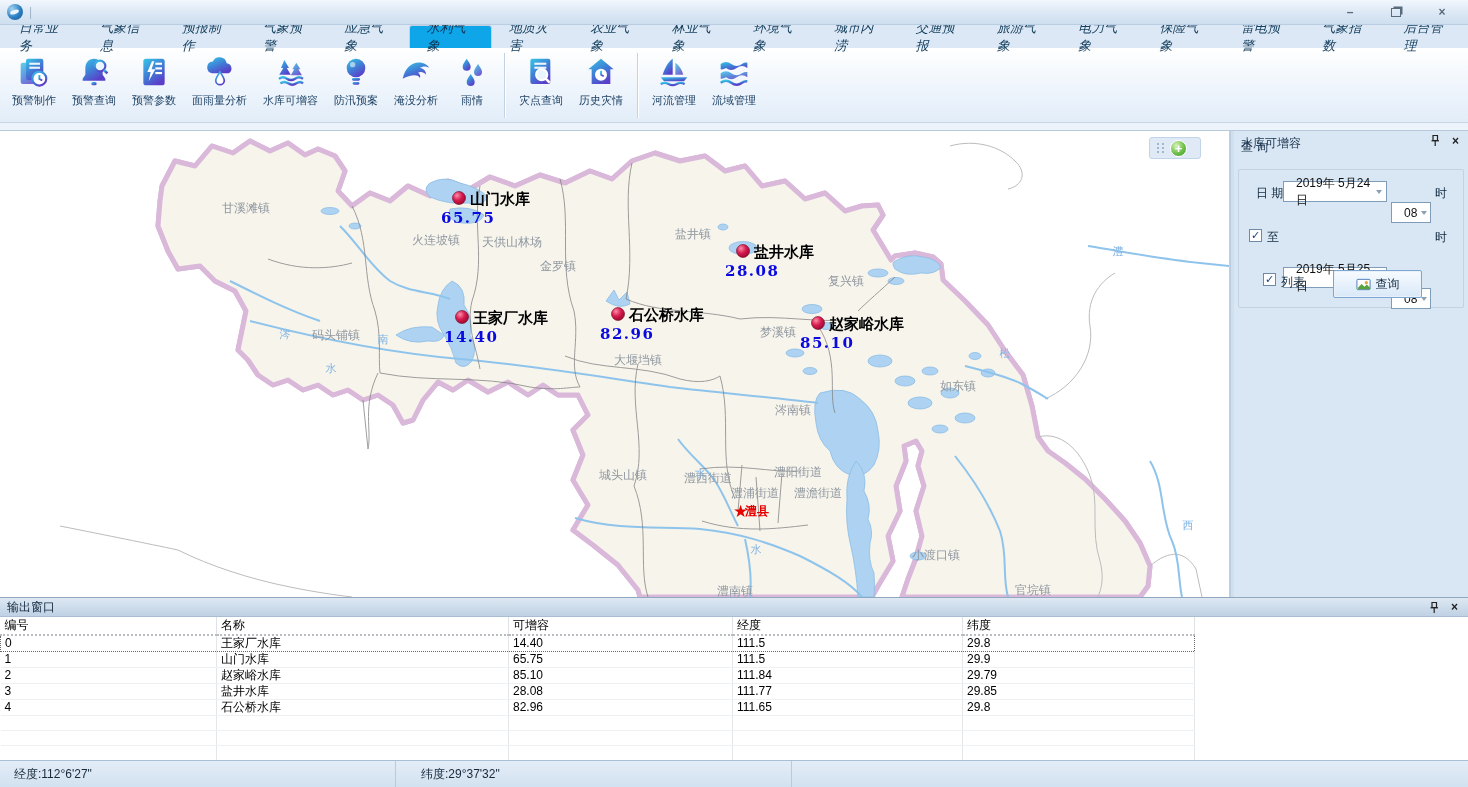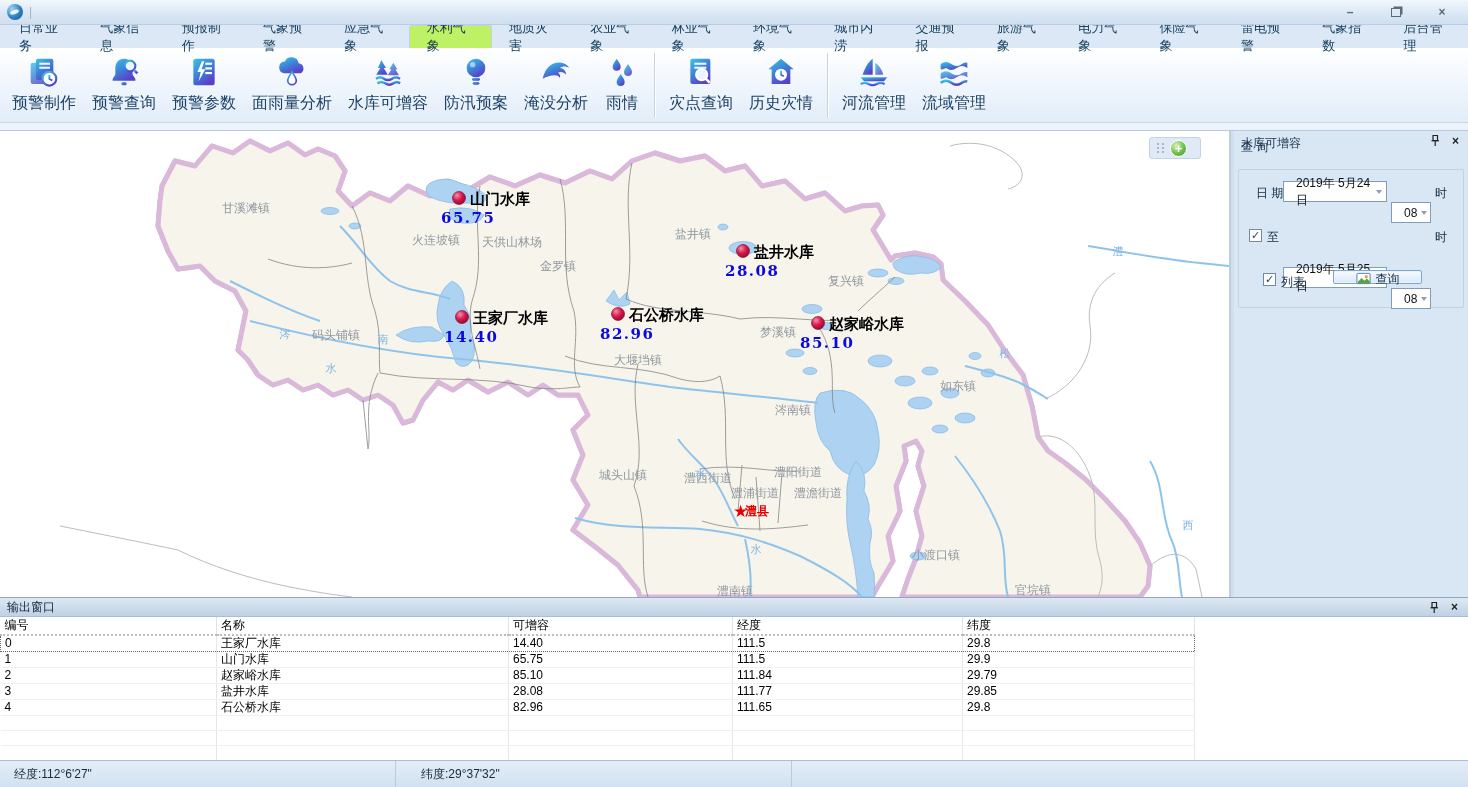--- a/index.html
+++ b/index.html
@@ -14,32 +14,32 @@
     position:relative; }
   .app-icon::after { content:""; position:absolute; left:3px; top:6px; width:9px; height:4px;
     background:#eaf5fc; border-radius:50% / 60%; transform:rotate(-18deg); }
   .tb-sep { color:#9fb4c8; margin-right:8px; }
   .win-title { position:absolute; left:0; right:0; text-align:center; color:#1a2430; }
   .win-controls { margin-left:auto; display:flex; gap:26px; padding-right:16px; align-items:center; }
   .wc { width:20px; height:14px; display:flex; align-items:center; justify-content:center;
     color:#5a6b7c; font-weight:bold; cursor:default; }
   .wc-box { width:10px; height:9px; border:1.5px solid #5a6b7c; box-shadow:2px -2px 0 -0.5px #5a6b7c; }
   
-  .menubar { height:23px; background:#dce8f5; display:flex; align-items:stretch; padding-left:2px; }
+  .menubar { height:23px; background:#dce8f5; display:flex; align-items:stretch; padding-left:2px;font-style:italic; }
   .mi { padding:0 17px; display:flex; align-items:center; color:#16405f; font-size:13px; cursor:default; }
-  .mi.active { background:#bef264; border:1px solid #c2d2e2; border-bottom:none;
+  .mi.active { background:#0ea5e9; border:1px solid #c2d2e2; border-bottom:none;
     border-radius:3px 3px 0 0; color:#0f3450; }
   
   .toolbar { height:75px; background:linear-gradient(#ffffff,#eaf2fb 70%,#e2edf8);
     border-bottom:1px solid #c8d7e6; display:flex; align-items:stretch; padding:3px 2px 2px 4px; }
   .tbtn { display:flex; flex-direction:column; align-items:center; justify-content:flex-start;
     padding:3px 7px 2px; margin:0 1px; border-radius:3px; cursor:default; }
   .ticon { width:36px; height:36px; display:flex; align-items:center; justify-content:center; }
   .ticon svg { width:32px; height:32px; }
-  .tlabel { margin-top:3px; color:#1d4165; font-size:16px; white-space:nowrap; }
+  .tlabel { margin-top:3px; color:#1d4165; font-size:11px; white-space:nowrap; }
   .tsep { width:1px; background:#c3d3e2; margin:2px 6px; box-shadow:1px 0 0 #ffffff; }
   .gapstrip { height:8px; background:#edf3fa; border-bottom:1px solid #b7c9db; }
   
   .main { height:466px; display:flex; }
   .map-wrap { width:1230px; height:466px; background:#ffffff; position:relative; overflow:hidden;
     border-right:1px solid #c0d0e0; }
   .map-addpanel { position:absolute; top:6px; right:28px; width:52px; height:22px;
     background:#dfeaf6; border:1px solid #c2d4e7; border-radius:3px;
     display:flex; align-items:center; }
   .dots { display:grid; grid-template-columns:3px 3px; grid-gap:2px; margin:0 5px 0 7px; }
@@ -62,22 +62,22 @@
   .rp-label { color:#10293f; }
   .combo { background:#fff; border:1px solid #7f9db9; height:21px; display:flex; align-items:center;
     padding-left:12px; position:relative; color:#111; }
   .combo .caret { margin-left:auto; width:15px; height:100%; display:flex; align-items:center;
     justify-content:center; }
   .caret b { width:0; height:0; border-left:3.5px solid transparent; border-right:3.5px solid transparent;
     border-top:4px solid #8c9fb4; }
   .cb { width:13px; height:13px; background:#fff; border:1px solid #6e8aa5; display:flex;
     align-items:center; justify-content:center; color:#173f86; font-weight:bold; font-size:11px;
     line-height:11px; cursor:pointer; }
-  .qbtn { height:14px; width:89px; background:linear-gradient(#f7fbff,#d9e8f8);
-    border:1px solid #7da7d0; border-radius:2px; display:flex; align-items:flex-start; justify-content:center;
+  .qbtn { height:28px; width:89px; background:linear-gradient(#f7fbff,#d9e8f8);
+    border:1px solid #7da7d0; border-radius:2px; display:flex; align-items:center; justify-content:center;
     gap:5px; color:#10293f; cursor:pointer; box-shadow:0 0 0 1px #e9f2fb inset; }
   
   .output { height:163px; background:#fff; border-top:1px solid #8fa8c0; }
   .out-header { height:19px; background:linear-gradient(#dde8f3,#bfd1e4);
     border-bottom:1px solid #a9bed3; display:flex; align-items:center; padding:0 7px; color:#12283d; }
   .out-header .rp-icons { position:static; margin-left:auto; }
   table.grid { border-collapse:collapse; table-layout:fixed; width:1468px; background:#fff; }
   table.grid th { font-weight:normal; text-align:left; padding:0 4px; height:18px;
     border-right:1px solid #dfe3e7; border-bottom:2px dotted #b9bdc1; color:#000; }
   table.grid td { padding:0 4px; height:15px; line-height:15px; border-right:1px solid #e4e7ea;

